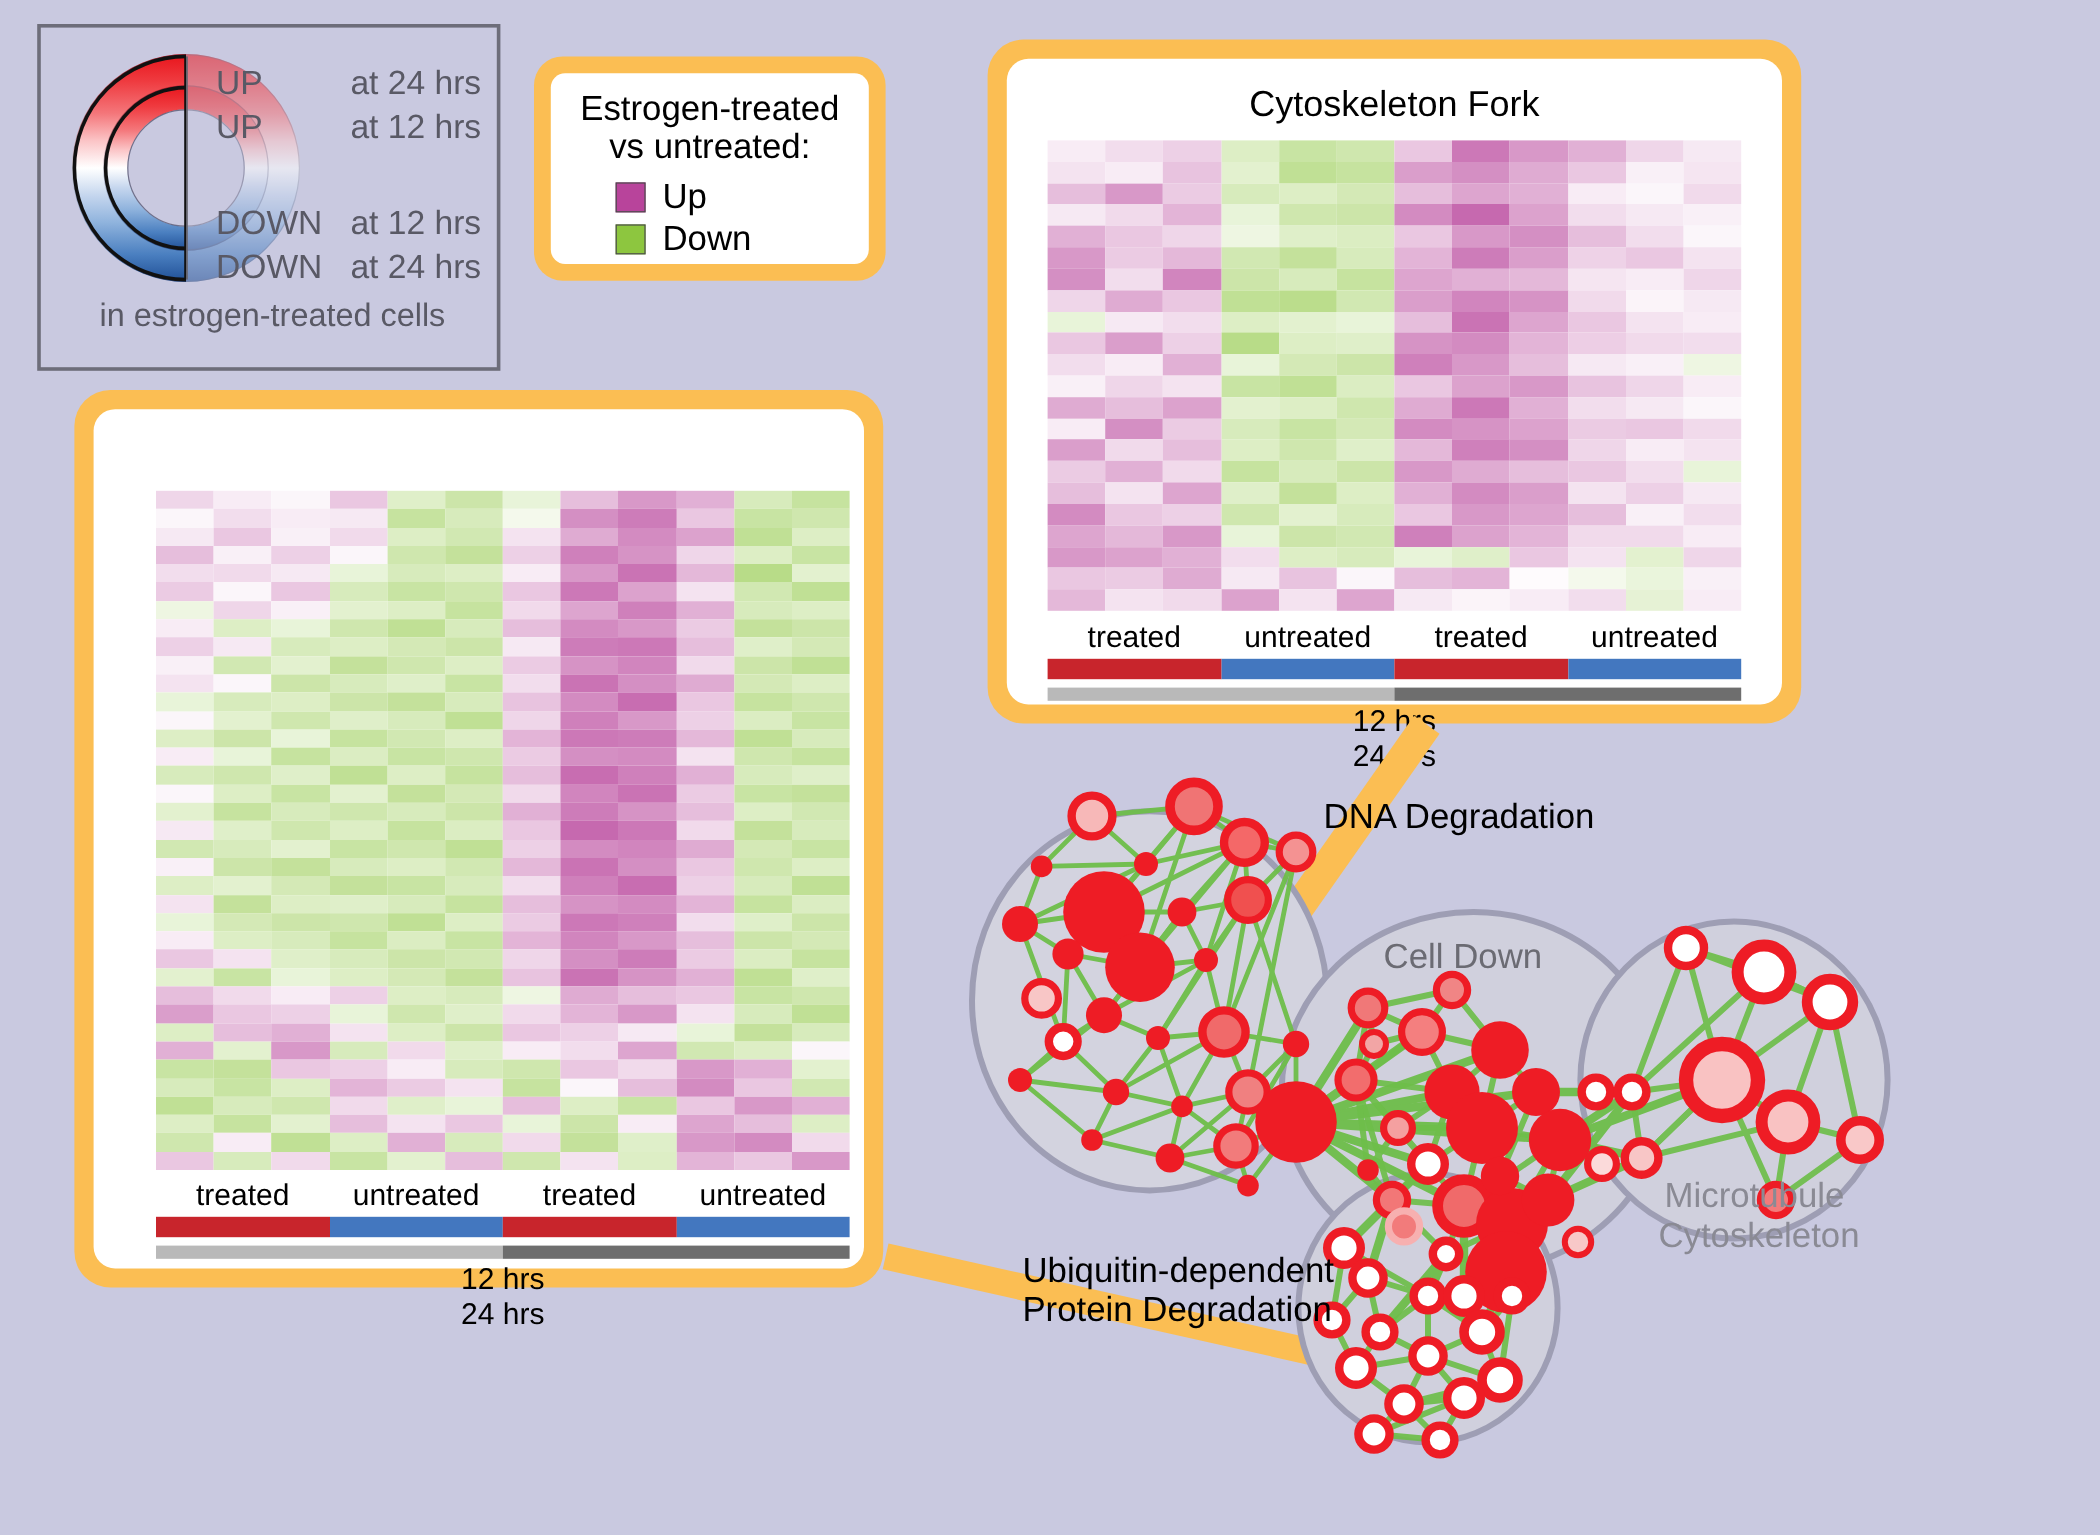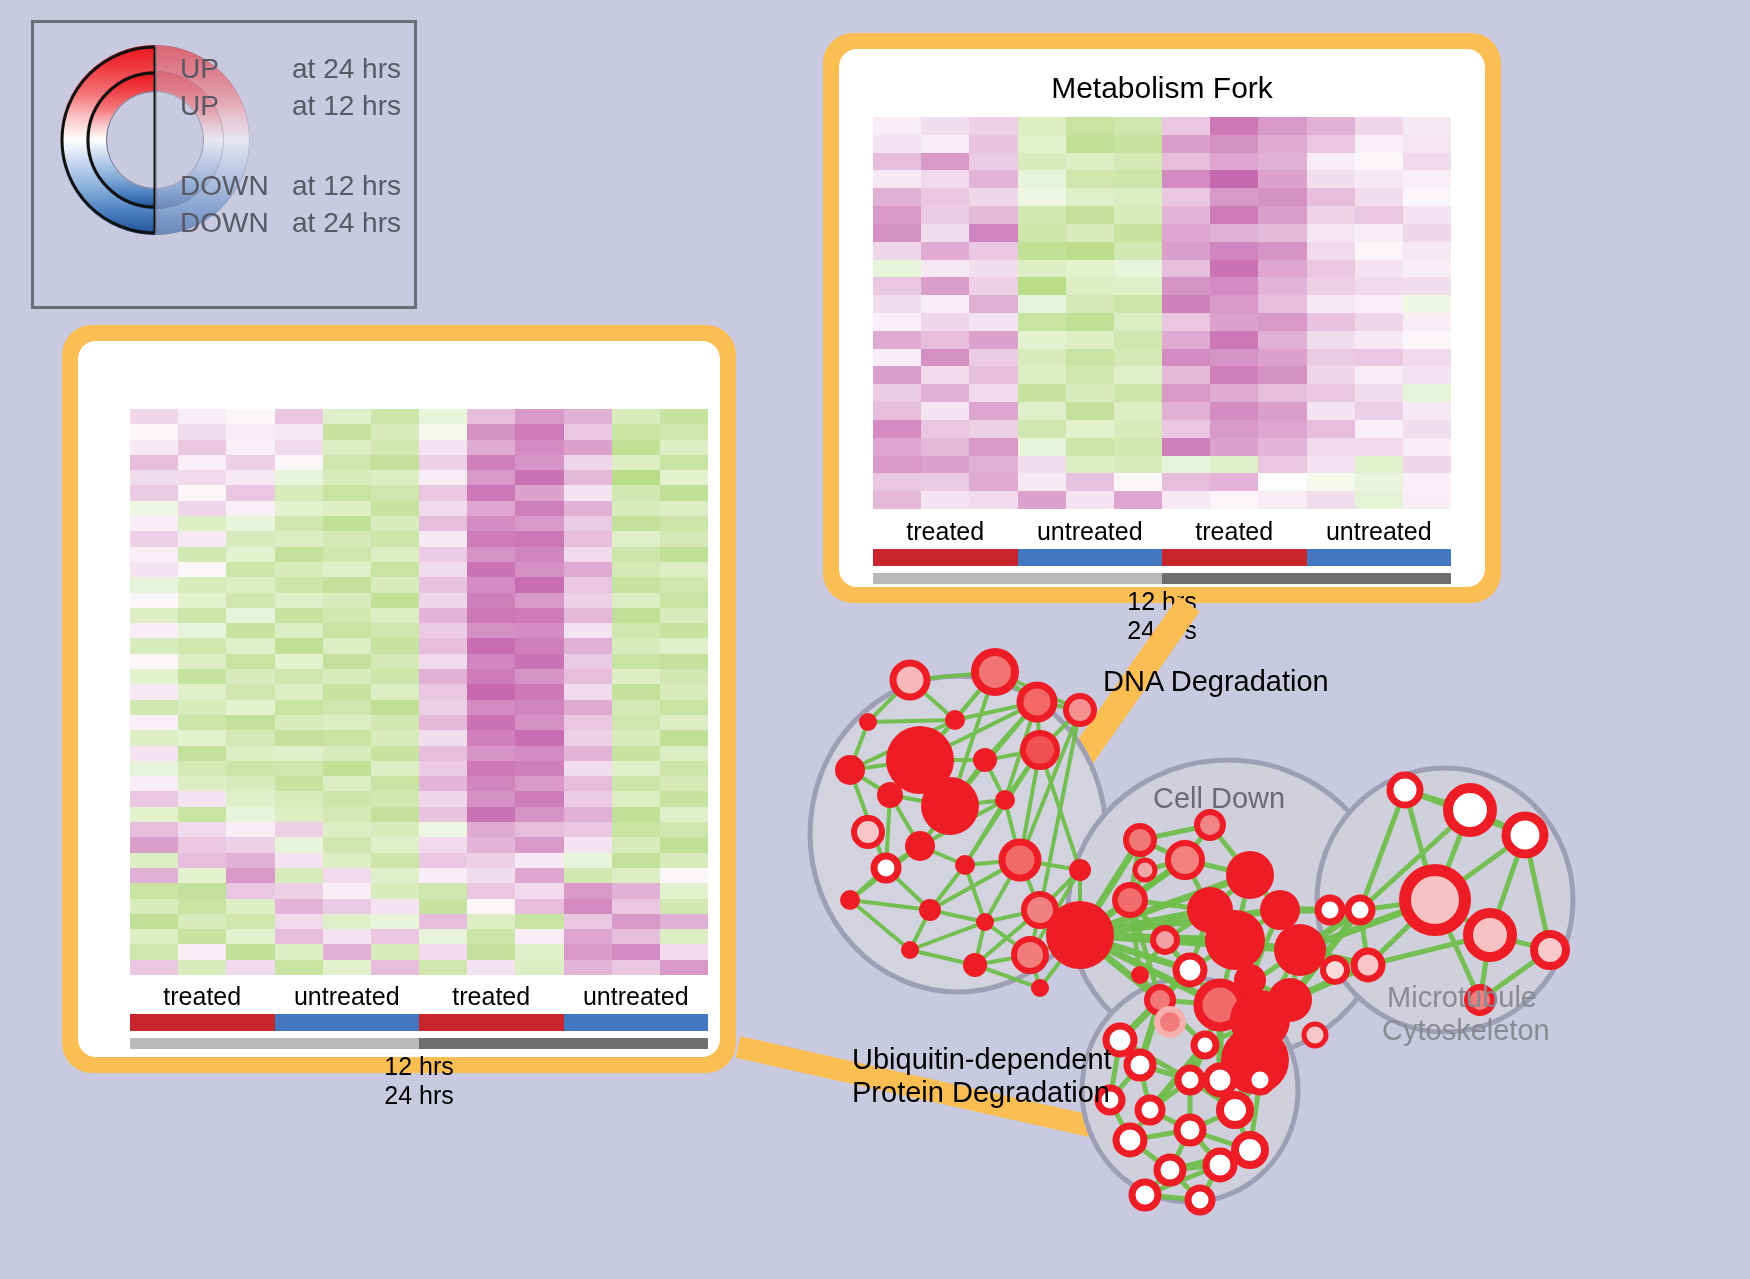--- a/index.html
+++ b/index.html
@@ -147,27 +147,46 @@
         <span class="key-dir">DOWN</span>
         <span class="key-time">at 12 hrs</span>
       </div>
       <div class="key-row" style="margin-top:5px;">
         <span class="key-dir">DOWN</span>
         <span class="key-time">at 24 hrs</span>
       </div>
     </div>
 
     <div class="key-caption">
+      <div>in estrogen-treated cells</div>
     </div>
   </div>
 
+  <div id="legend-panel" class="yellow-panel">
+    <div class="inner">
+      <div id="legend-title">
+        <div>Estrogen-treated</div>
+        <div>vs untreated:</div>
+      </div>
+      <div id="legend-items">
+        <div class="legend-item">
+          <span class="swatch" style="background:#b8449b;"></span>
+          <span class="legend-label">Up</span>
+        </div>
+        <div class="legend-item">
+          <span class="swatch" style="background:#8dc63f;"></span>
+          <span class="legend-label">Down</span>
+        </div>
+      </div>
+    </div>
+  </div>
 
   <div id="panel-replication" class="yellow-panel">
     <div class="inner">
-      <div class="panel-title" style="top:22px;">Metabolism Fork</div>
+      <div class="panel-title" style="top:22px;">Cytoskeleton Fork</div>
       <div class="heatmap" id="hm-replication" style="left: 34px; top: 68px; width: 578px; height: 392px; grid-template-columns: repeat(12, 1fr); grid-template-rows: repeat(22, 1fr);">
           <div class="hm-cell" style="background: rgb(248, 236, 245);"></div>
           <div class="hm-cell" style="background: rgb(242, 221, 237);"></div>
           <div class="hm-cell" style="background: rgb(237, 208, 230);"></div>
           <div class="hm-cell" style="background: rgb(221, 238, 197);"></div>
           <div class="hm-cell" style="background: rgb(200, 228, 163);"></div>
           <div class="hm-cell" style="background: rgb(207, 231, 174);"></div>
           <div class="hm-cell" style="background: rgb(234, 199, 225);"></div>
           <div class="hm-cell" style="background: rgb(204, 120, 183);"></div>
           <div class="hm-cell" style="background: rgb(216, 152, 200);"></div>

